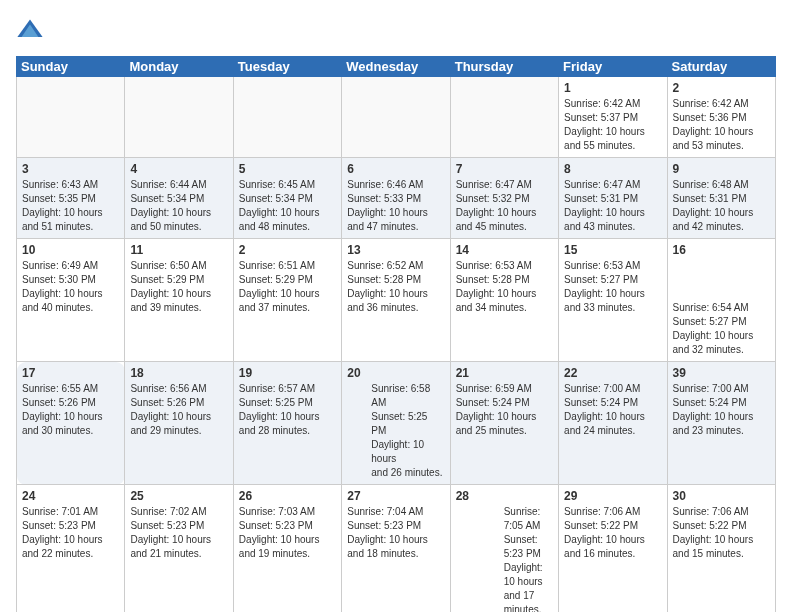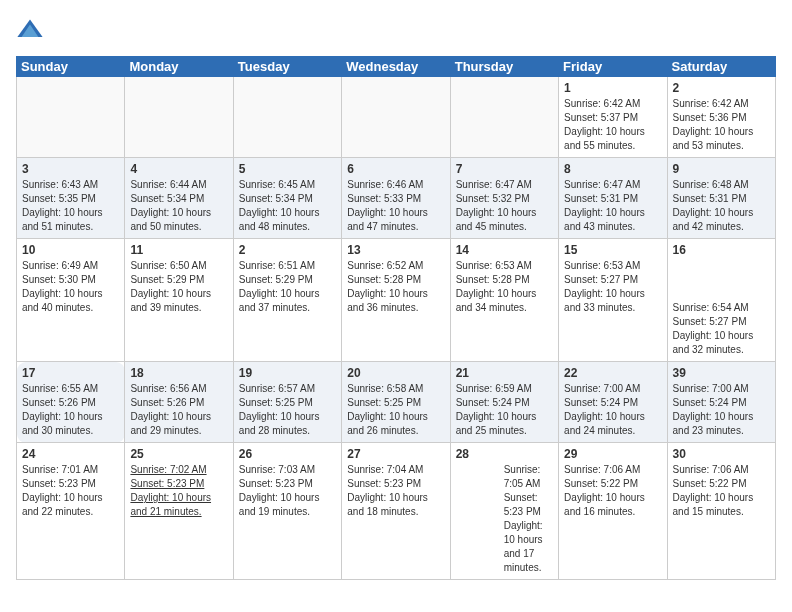--- a/index.html
+++ b/index.html
@@ -268,21 +268,21 @@
         </td>
         <td style="background: rgb(238, 242, 247);">
           <span class="day-num">19</span>
           <div class="day-info" style="white-space: pre-line;">Sunrise: 6:57 AM
 Sunset: 5:25 PM
 Daylight: 10 hours
 and 28 minutes.</div>
         </td>
         <td style="background: rgb(238, 242, 247);">
           <span class="day-num">20</span>
-          <div class="day-info" style="white-space: pre-line;">Sunrise: 6:58 AM
+          <div class="day-info" style="white-space: pre-line; margin-left: 24px;">Sunrise: 6:58 AM
 Sunset: 5:25 PM
 Daylight: 10 hours
 and 26 minutes.</div>
         </td>
         <td style="background: rgb(238, 242, 247);">
           <span class="day-num">21</span>
           <div class="day-info" style="white-space: pre-line;">Sunrise: 6:59 AM
 Sunset: 5:24 PM
 Daylight: 10 hours
 and 25 minutes.</div>
@@ -305,21 +305,21 @@
       <tr>
         <td style="background: rgb(255, 255, 255);">
           <span class="day-num">24</span>
           <div class="day-info" style="white-space: pre-line;">Sunrise: 7:01 AM
 Sunset: 5:23 PM
 Daylight: 10 hours
 and 22 minutes.</div>
         </td>
         <td style="background: rgb(255, 255, 255);">
           <span class="day-num">25</span>
-          <div class="day-info" style="white-space: pre-line; text-decoration: underline;">Sunrise: 7:02 AM
+          <div class="day-info" style="white-space: pre-line;">Sunrise: 7:02 AM
 Sunset: 5:23 PM
 Daylight: 10 hours
 and 21 minutes.</div>
         </td>
         <td style="background: rgb(255, 255, 255); border-radius: 8px;">
           <span class="day-num">26</span>
           <div class="day-info" style="white-space: pre-line;">Sunrise: 7:03 AM
 Sunset: 5:23 PM
 Daylight: 10 hours
 and 19 minutes.</div>

